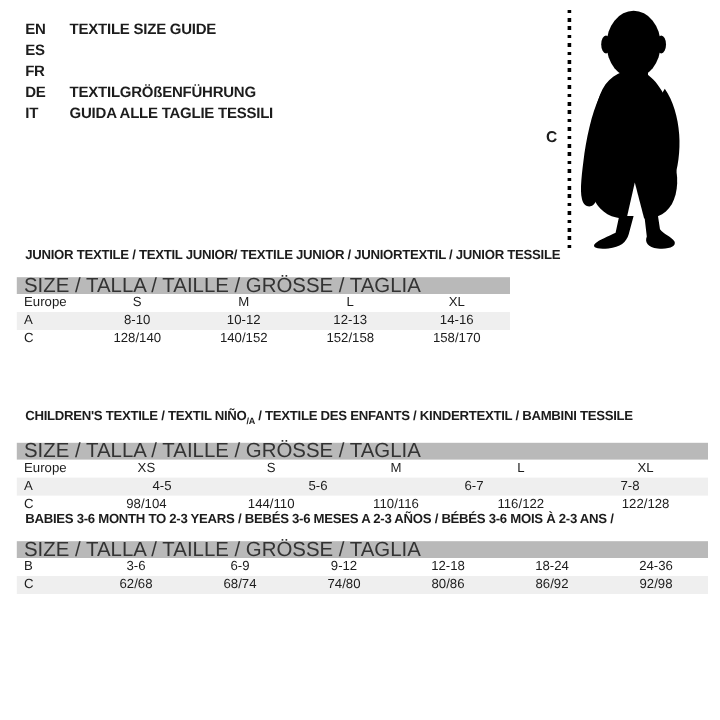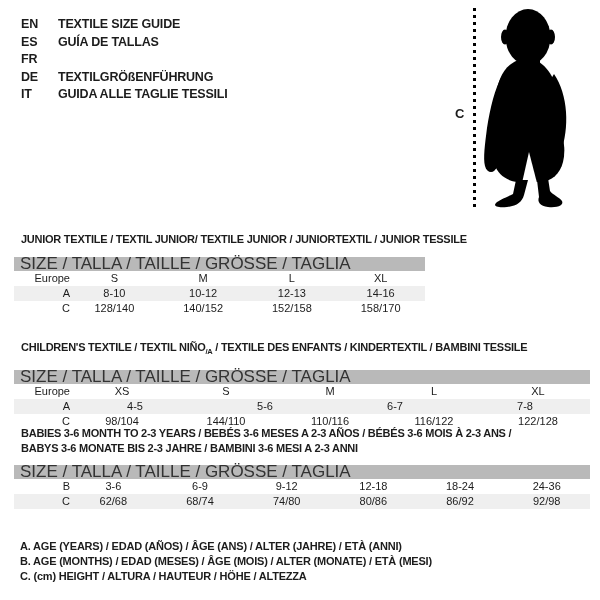--- a/index.html
+++ b/index.html
@@ -15,50 +15,49 @@
   .lang-code { width:37px; }
 
   
   .dotted-line { position:absolute; left:473px; top:8px; width:3px; height:200px;
     background-image:repeating-linear-gradient(to bottom,#000 0 3px,transparent 3px 7px); }
   .measure-label { position:absolute; left:455px; top:106px; font-weight:bold; font-size:13px; }
   .silhouette { position:absolute; left:482px; top:6px; }
 
   
   .table { position:absolute; font-size:11px; }
-  .t0 { left:14px; top:232px; width:411px; }
+  .t0 { left:14px; top:206px; width:411px; }
   .t1 { left:14px; top:340px; width:576px; }
   .t2 { left:14px; top:426px; width:576px; }
   .table-title { font-weight:bold; font-size:11px; letter-spacing:-0.25px;
     line-height:14.5px; margin:0 0 10px 7px; white-space:nowrap; }
   .table-title sub { font-size:7.5px; }
   .size-bar { background:#b9b9b9; color:#333333; height:14px; line-height:14px;
     padding-left:6px; font-size:17px; }
   .row { display:flex; height:15px; line-height:15px; }
   .row.shaded { background:#efefef; }
-  .row-label { width:50px; padding-left:6px;text-align:right; }
+  .row-label { width:50px; padding-left:6px; }
   .cell { flex:1; text-align:center; }
 
   
   .notes { position:absolute; left:20px; top:539px; font-weight:bold;
     font-size:11px; line-height:15.2px; letter-spacing:-0.2px; }
 </style>
 </head>
 <body>
 
 <div class="canvas">
 
   <div class="lang-header" id="lang-header">
       <div class="lang-row">
         <span class="lang-code">EN</span>
         <span class="lang-label">TEXTILE SIZE GUIDE</span>
       </div>
       <div class="lang-row">
         <span class="lang-code">ES</span>
-        <span class="lang-label">GUÍA DE TALLAS</span>
       </div>
       <div class="lang-row">
         <span class="lang-code">FR</span>
       </div>
       <div class="lang-row">
         <span class="lang-code">DE</span>
         <span class="lang-label">TEXTILGRÖßENFÜHRUNG</span>
       </div>
       <div class="lang-row">
         <span class="lang-code">IT</span>
@@ -136,21 +135,20 @@
           <span class="cell">98/104</span>
           <span class="cell">144/110</span>
           <span class="cell">110/116</span>
           <span class="cell">116/122</span>
           <span class="cell">122/128</span>
         </div>
       </div>
       <div class="table t2">
         <div class="table-title">
           <div class="title-line">BABIES 3-6 MONTH TO 2-3 YEARS / BEBÉS 3-6 MESES A 2-3 AÑOS / BÉBÉS 3-6 MOIS À 2-3 ANS /</div>
-          <div class="title-line">BABYS 3-6 MONATE BIS 2-3 JAHRE / BAMBINI 3-6 MESI A 2-3 ANNI</div>
         </div>
         <div class="size-bar">SIZE / TALLA / TAILLE / GRÖSSE / TAGLIA</div>
         <div class="row">
           <span class="row-label">B</span>
           <span class="cell">3-6</span>
           <span class="cell">6-9</span>
           <span class="cell">9-12</span>
           <span class="cell">12-18</span>
           <span class="cell">18-24</span>
           <span class="cell">24-36</span>
@@ -160,18 +158,13 @@
           <span class="cell">62/68</span>
           <span class="cell">68/74</span>
           <span class="cell">74/80</span>
           <span class="cell">80/86</span>
           <span class="cell">86/92</span>
           <span class="cell">92/98</span>
         </div>
       </div>
     </div>
 
-  <div class="notes" id="notes">
-      <div class="note-line">A. AGE (YEARS) / EDAD (AÑOS) / ÂGE (ANS) / ALTER (JAHRE) / ETÀ (ANNI)</div>
-      <div class="note-line">B. AGE (MONTHS) / EDAD (MESES) / ÂGE (MOIS) / ALTER (MONATE) / ETÀ (MESI)</div>
-      <div class="note-line">C. (cm) HEIGHT / ALTURA / HAUTEUR / HÖHE / ALTEZZA</div>
-    </div>
 </div>
 
 </body></html>

